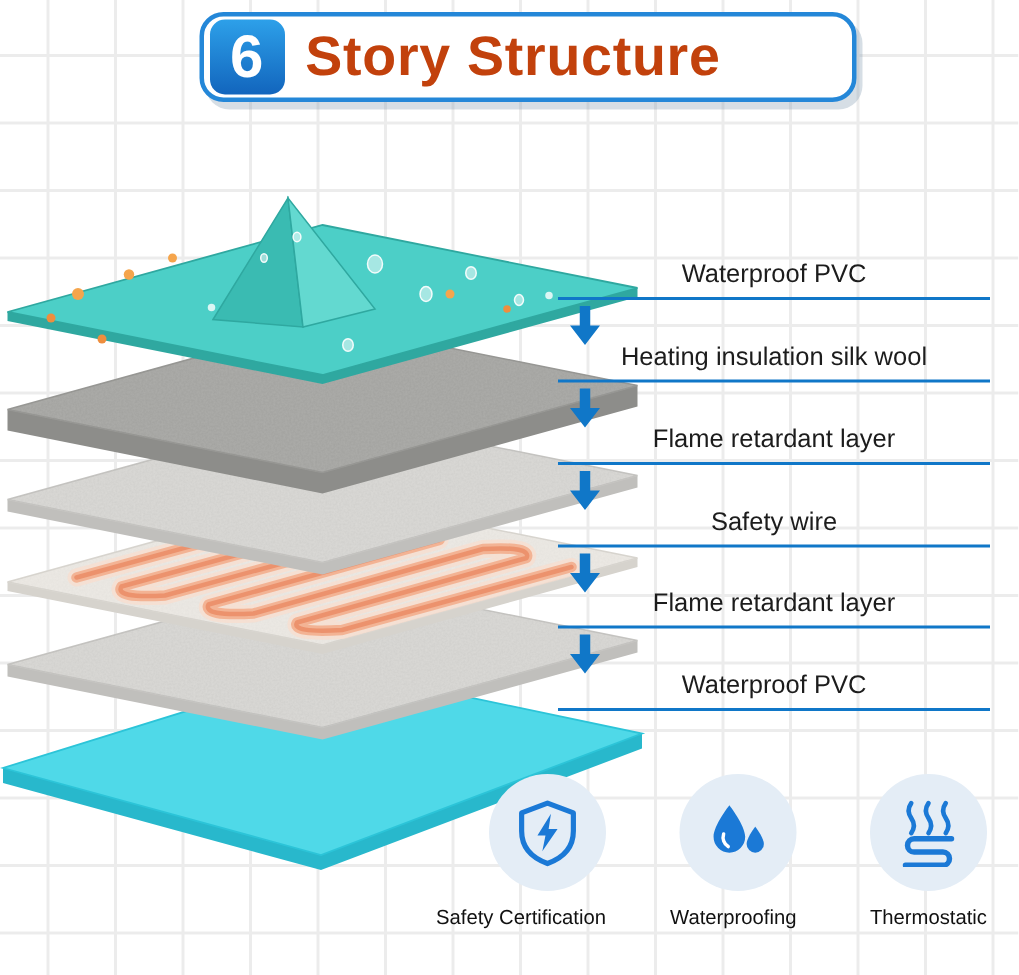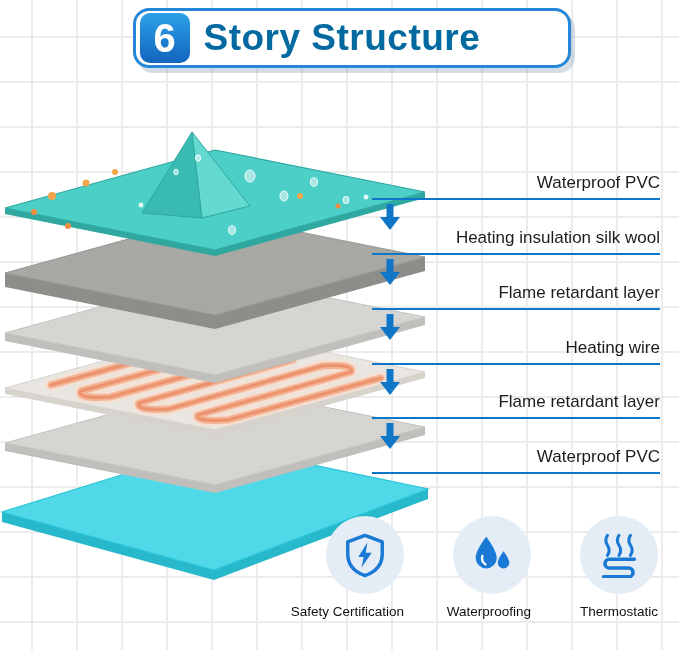--- a/index.html
+++ b/index.html
@@ -25,26 +25,26 @@
     z-index:3;
   }
   .banner-num {
     width:50px; height:50px; border-radius:10px;
     background:linear-gradient(180deg,#2da0e9,#1265bd);
     color:#fff; font-size:40px; font-weight:bold;
     display:flex; align-items:center; justify-content:center;
     flex:0 0 auto;
   }
   .banner-text {
-    font-size:37px; font-weight:bold; color:#0369a1;
+    font-size:37px; font-weight:bold; color:#c2410c;
     letter-spacing:0.5px; white-space:nowrap;
   }
   .diagram { position:absolute; left:0; top:0; width:679px; height:650px; z-index:1; }
   .layer-label {
-    position:absolute; left:372px; width:288px; text-align:right;
+    position:absolute; left:372px; width:288px; text-align:center;
     font-size:17px; color:#1c1c1c; padding-bottom:5px;
     border-bottom:2px solid #1077c8; z-index:2; white-space:nowrap;
   }
   .lbl-1 { top:173px; } .lbl-2 { top:228px; } .lbl-3 { top:283px; }
   .lbl-4 { top:338px; } .lbl-5 { top:392px; } .lbl-6 { top:447px; }
   .features {
     position:absolute; left:286px; top:516px; width:372px;
     display:flex; justify-content:space-between; z-index:2;
   }
   .feature { display:flex; flex-direction:column; align-items:flex-end; width:118px; }
@@ -151,21 +151,21 @@
   <div class="layer-label lbl-1">
     <span>Waterproof PVC</span>
   </div>
   <div class="layer-label lbl-2">
     <span>Heating insulation silk wool</span>
   </div>
   <div class="layer-label lbl-3">
     <span>Flame retardant layer</span>
   </div>
   <div class="layer-label lbl-4">
-    <span>Heating wire</span>
+    <span>Safety wire</span>
   </div>
   <div class="layer-label lbl-5">
     <span>Flame retardant layer</span>
   </div>
   <div class="layer-label lbl-6">
     <span>Waterproof PVC</span>
   </div>
 
   <div class="features">
 

